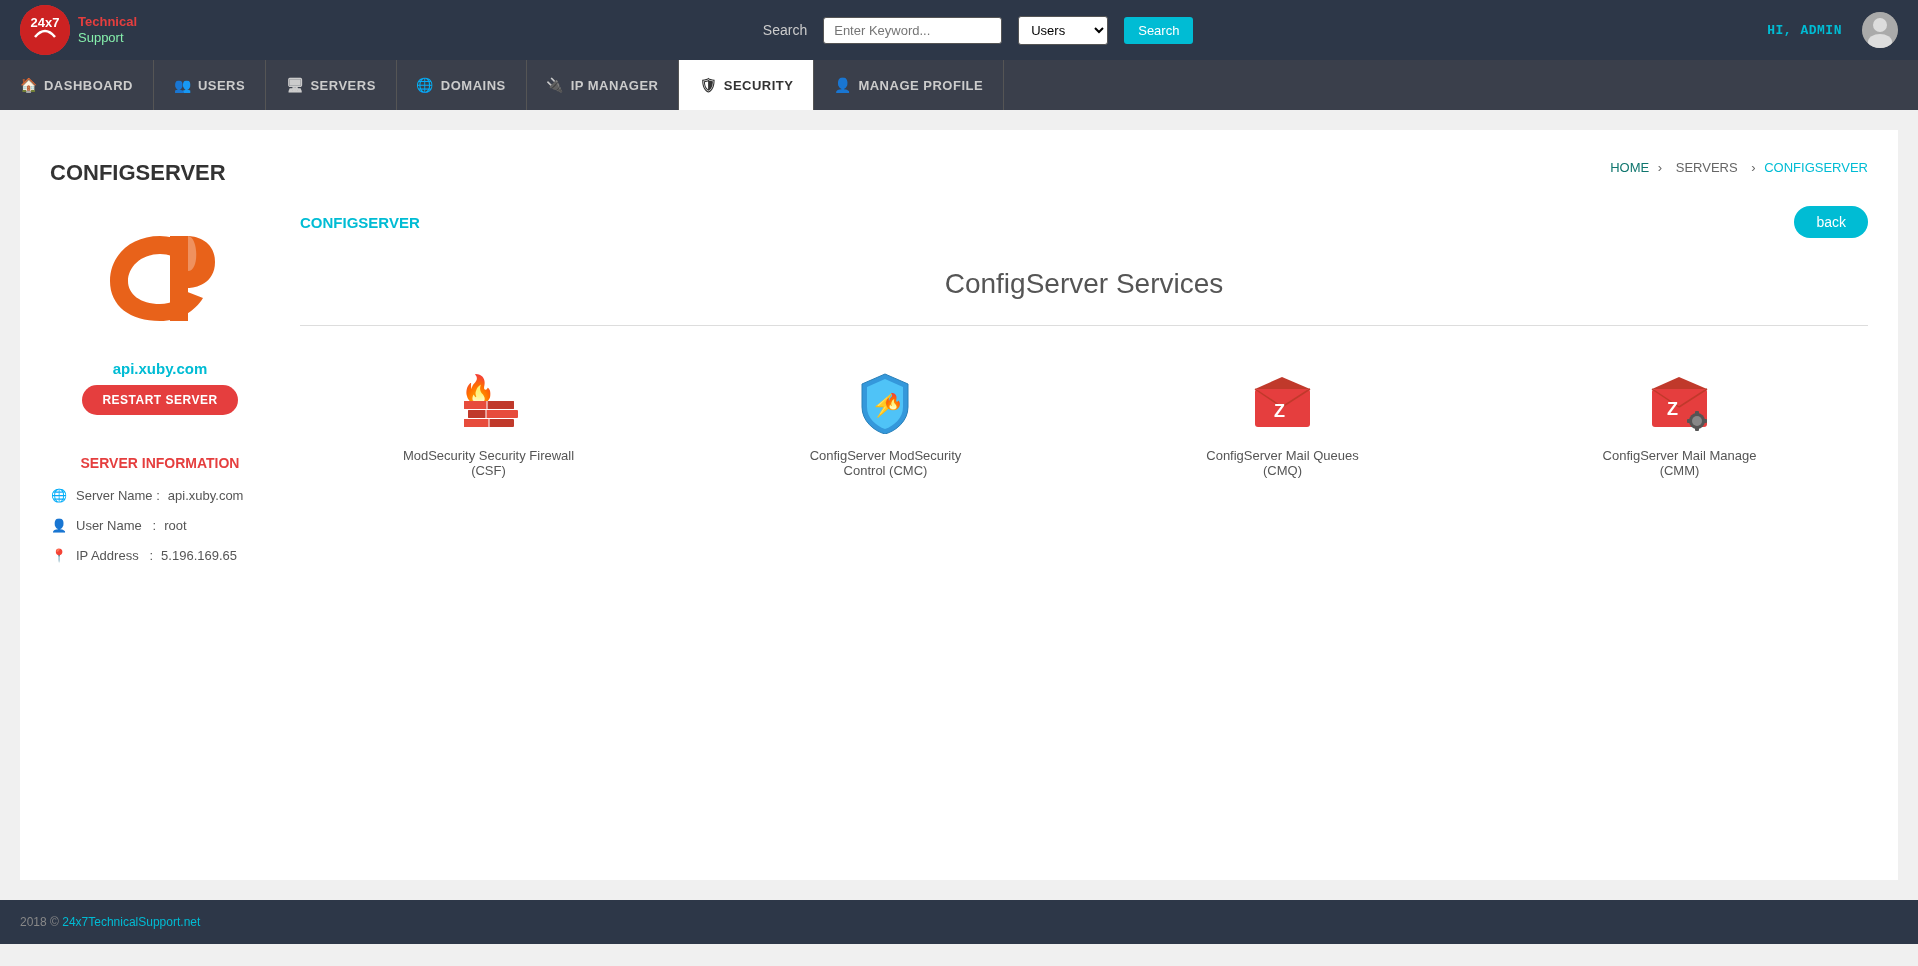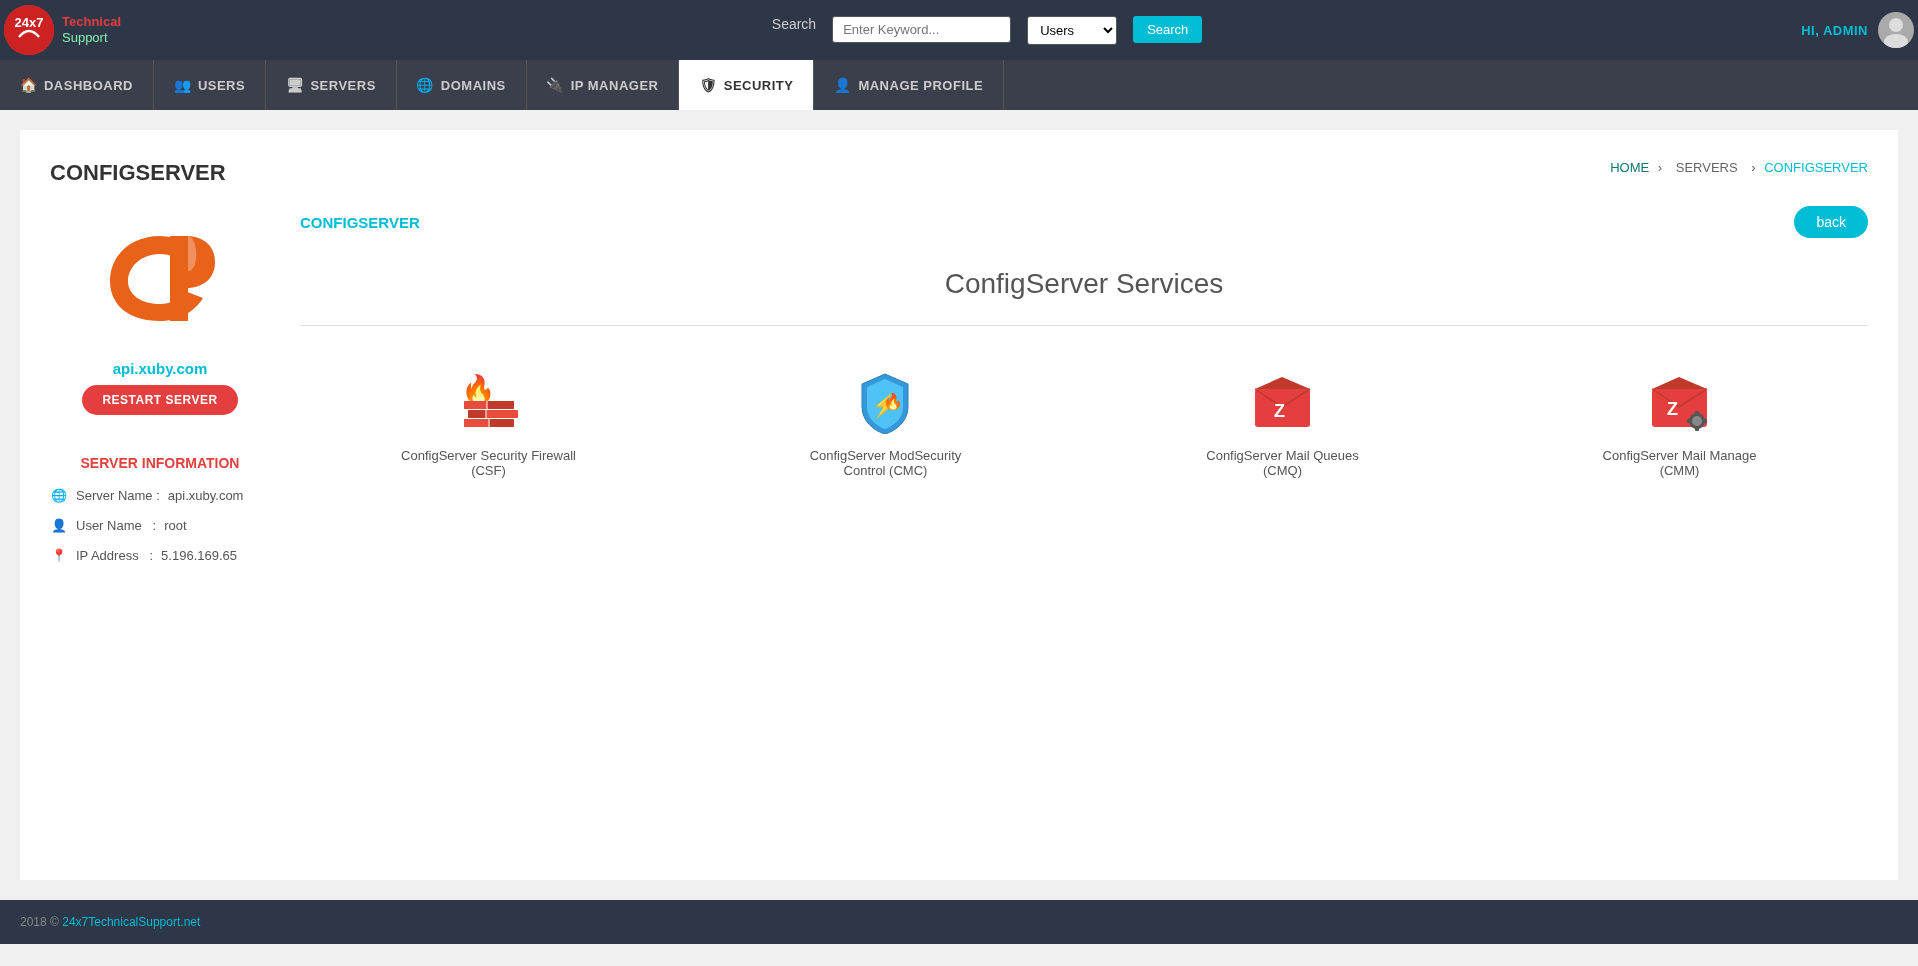--- a/index.html
+++ b/index.html
@@ -4,21 +4,21 @@
   <style>
     * { margin: 0; padding: 0; box-sizing: border-box; }
     body { font-family: Arial, sans-serif; background: #f0f0f0; min-height: 966px; }
 
     
     .header {
       background: #2d3748;
       height: 60px;
       display: flex;
       align-items: center;
-      padding: 0 4px;
+      padding: 0 20px;
       justify-content: space-between;
     }
     .logo-area {
       display: flex;
       align-items: center;
     }
     .logo-circle {
       width: 50px;
       height: 50px;
       background: #e53e3e;
@@ -34,21 +34,21 @@
     }
     .logo-text {
       color: white;
       font-size: 13px;
       line-height: 1.2;
     }
     .logo-text span { color: #e53e3e; }
 
     .header-search {
       display: flex;
-      align-items: flex-start;
+      align-items: center;
       gap: 16px;
       margin-left: 52px;
     }
     .header-search label {
       color: #ccc;
       font-size: 14px;
     }
     .header-search input {
       padding: 5px 10px;
       border: 1px solid #555;
@@ -70,21 +70,22 @@
       border: none;
       padding: 6px 14px;
       font-size: 13px;
       border-radius: 3px;
       cursor: pointer;
     }
 
     .header-right {
       display: flex;
       align-items: center;
-      gap: 10px;
+      gap: 20px;
+      font-family: Liberation Mono, monospace;
     }
     .hi-admin {
       color: #00bcd4;
       font-size: 13px;
       font-weight: bold;
       letter-spacing: 0.5px;
     }
     .avatar {
       width: 36px;
       height: 36px;
@@ -432,21 +433,21 @@
               <rect x="12" y="41" width="50" height="8" fill="#e74c3c" rx="1"></rect>
               <rect x="12" y="41" width="18" height="8" fill="#c0392b" rx="1"></rect>
               <rect x="8" y="50" width="50" height="8" fill="#c0392b" rx="1"></rect>
               <rect x="8" y="50" width="25" height="8" fill="#e74c3c" rx="1"></rect>
 
               <line x1="31" y1="32" x2="31" y2="40" stroke="#fff" stroke-width="1"></line>
               <line x1="30" y1="41" x2="30" y2="49" stroke="#fff" stroke-width="1"></line>
               <line x1="33" y1="50" x2="33" y2="58" stroke="#fff" stroke-width="1"></line>
             </svg>
           </div>
-          <span class="service-label">ConfigServer Security Firewall (CSF)</span>
+          <span class="service-label">ModSecurity Security Firewall (CSF)</span>
         </div>
 
         <div class="service-item">
           <div class="service-icon">
             <svg width="65" height="65" viewBox="0 0 65 65">
 
               <path d="M32 5 L55 15 L55 38 C55 52 43 62 32 65 C21 62 9 52 9 38 L9 15 Z" fill="#3498db" stroke="#2980b9" stroke-width="1"></path>
               <path d="M32 10 L50 18 L50 38 C50 49 41 57 32 60 C23 57 14 49 14 38 L14 18 Z" fill="#4fc3f7"></path>
 
               <text x="18" y="44" font-size="22">⚡</text>

